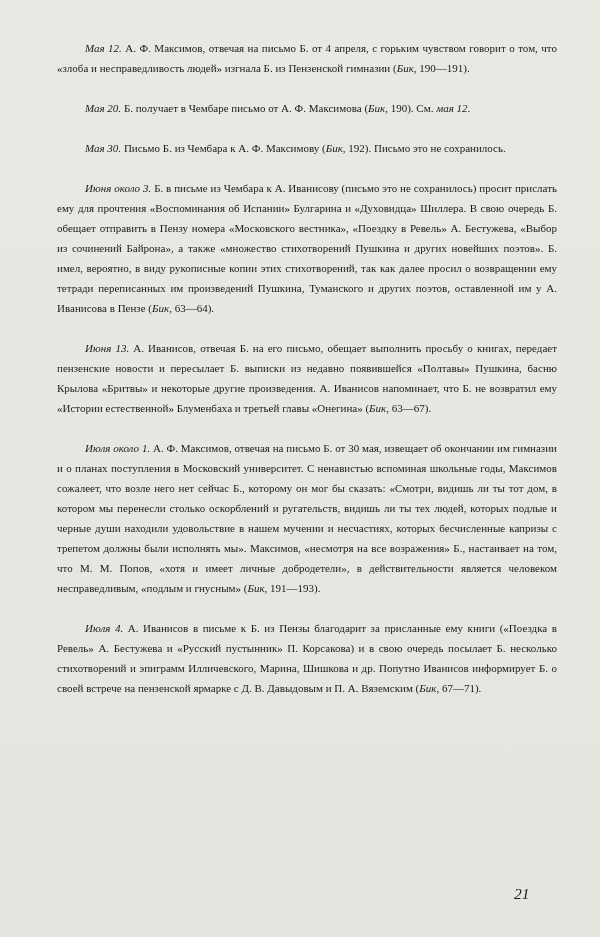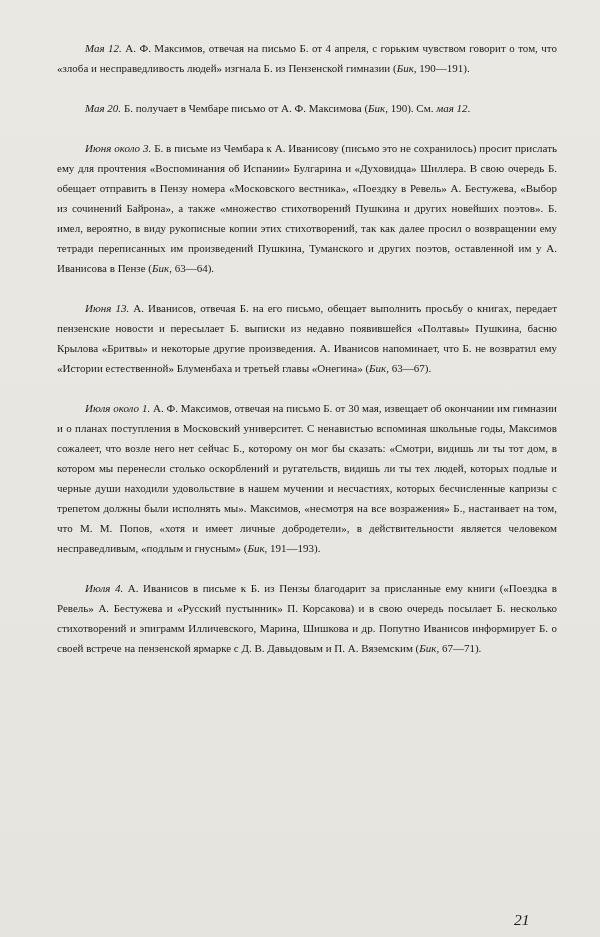--- a/index.html
+++ b/index.html
@@ -39,29 +39,29 @@
   p.entry i {
     font-style: italic;
   }
   .page-number {
     position: absolute;
     left: 514px;
     top: 885px;
     font-size: 15.5px;
     font-style: italic;
     color: #1b1b1b;
-    margin-top: 26px;
   }
 </style>
 </head>
 <body>
 
 <div class="scan-page">
   <main class="text-block">
       <p class="entry"><i>Мая 12.</i><span> А. Ф. Максимов, отвечая на письмо Б. от 4 апреля, с горьким чувством говорит о том, что «злоба и несправедливость людей» изгнала Б. из Пензенской гимназии (</span><i>Бик</i><span>, 190—191).</span></p>
       <p class="entry"><i>Мая 20.</i><span> Б. получает в Чембаре письмо от А. Ф. Максимова (</span><i>Бик</i><span>, 190). См. </span><i>мая 12</i><span>.</span></p>
+      <p class="entry"><i>Мая 30.</i><span> Письмо Б. из Чембара к А. Ф. Максимову (</span><i>Бик</i><span>, 192). Письмо это не сохранилось.</span></p>
       <p class="entry"><i>Июня около 3.</i><span> Б. в письме из Чембара к А. Иванисову (письмо это не сохранилось) просит прислать ему для прочтения «Воспоминания об Испании» Булгарина и «Духовидца» Шиллера. В свою очередь Б. обещает отправить в Пензу номера «Московского вестника», «Поездку в Ревель» А. Бестужева, «Выбор из сочинений Байрона», а также «множество стихотворений Пушкина и других новейших поэтов». Б. имел, вероятно, в виду рукописные копии этих стихотворений, так как далее просил о возвращении ему тетради переписанных им произведений Пушкина, Туманского и других поэтов, оставленной им у А. Иванисова в Пензе (</span><i>Бик</i><span>, 63—64).</span></p>
       <p class="entry"><i>Июня 13.</i><span> А. Иванисов, отвечая Б. на его письмо, обещает выполнить просьбу о книгах, передает пензенские новости и пересылает Б. выписки из недавно появившейся «Полтавы» Пушкина, басню Крылова «Бритвы» и некоторые другие произведения. А. Иванисов напоминает, что Б. не возвратил ему «Истории естественной» Блуменбаха и третьей главы «Онегина» (</span><i>Бик</i><span>, 63—67).</span></p>
       <p class="entry"><i>Июля около 1.</i><span> А. Ф. Максимов, отвечая на письмо Б. от 30 мая, извещает об окончании им гимназии и о планах поступления в Московский университет. С ненавистью вспоминая школьные годы, Максимов сожалеет, что возле него нет сейчас Б., которому он мог бы сказать: «Смотри, видишь ли ты тот дом, в котором мы перенесли столько оскорблений и ругательств, видишь ли ты тех людей, которых подлые и черные души находили удовольствие в нашем мучении и несчастиях, которых бесчисленные капризы с трепетом должны были исполнять мы». Максимов, «несмотря на все возражения» Б., настаивает на том, что М. М. Попов, «хотя и имеет личные добродетели», в действительности является человеком несправедливым, «подлым и гнусным» (</span><i>Бик</i><span>, 191—193).</span></p>
       <p class="entry"><i>Июля 4.</i><span> А. Иванисов в письме к Б. из Пензы благодарит за присланные ему книги («Поездка в Ревель» А. Бестужева и «Русский пустынник» П. Корсакова) и в свою очередь посылает Б. несколько стихотворений и эпиграмм Илличевского, Марина, Шишкова и др. Попутно Иванисов информирует Б. о своей встрече на пензенской ярмарке с Д. В. Давыдовым и П. А. Вяземским (</span><i>Бик</i><span>, 67—71).</span></p>
     </main>
   <div class="page-number">21</div>
 </div>
 
 </body></html>

